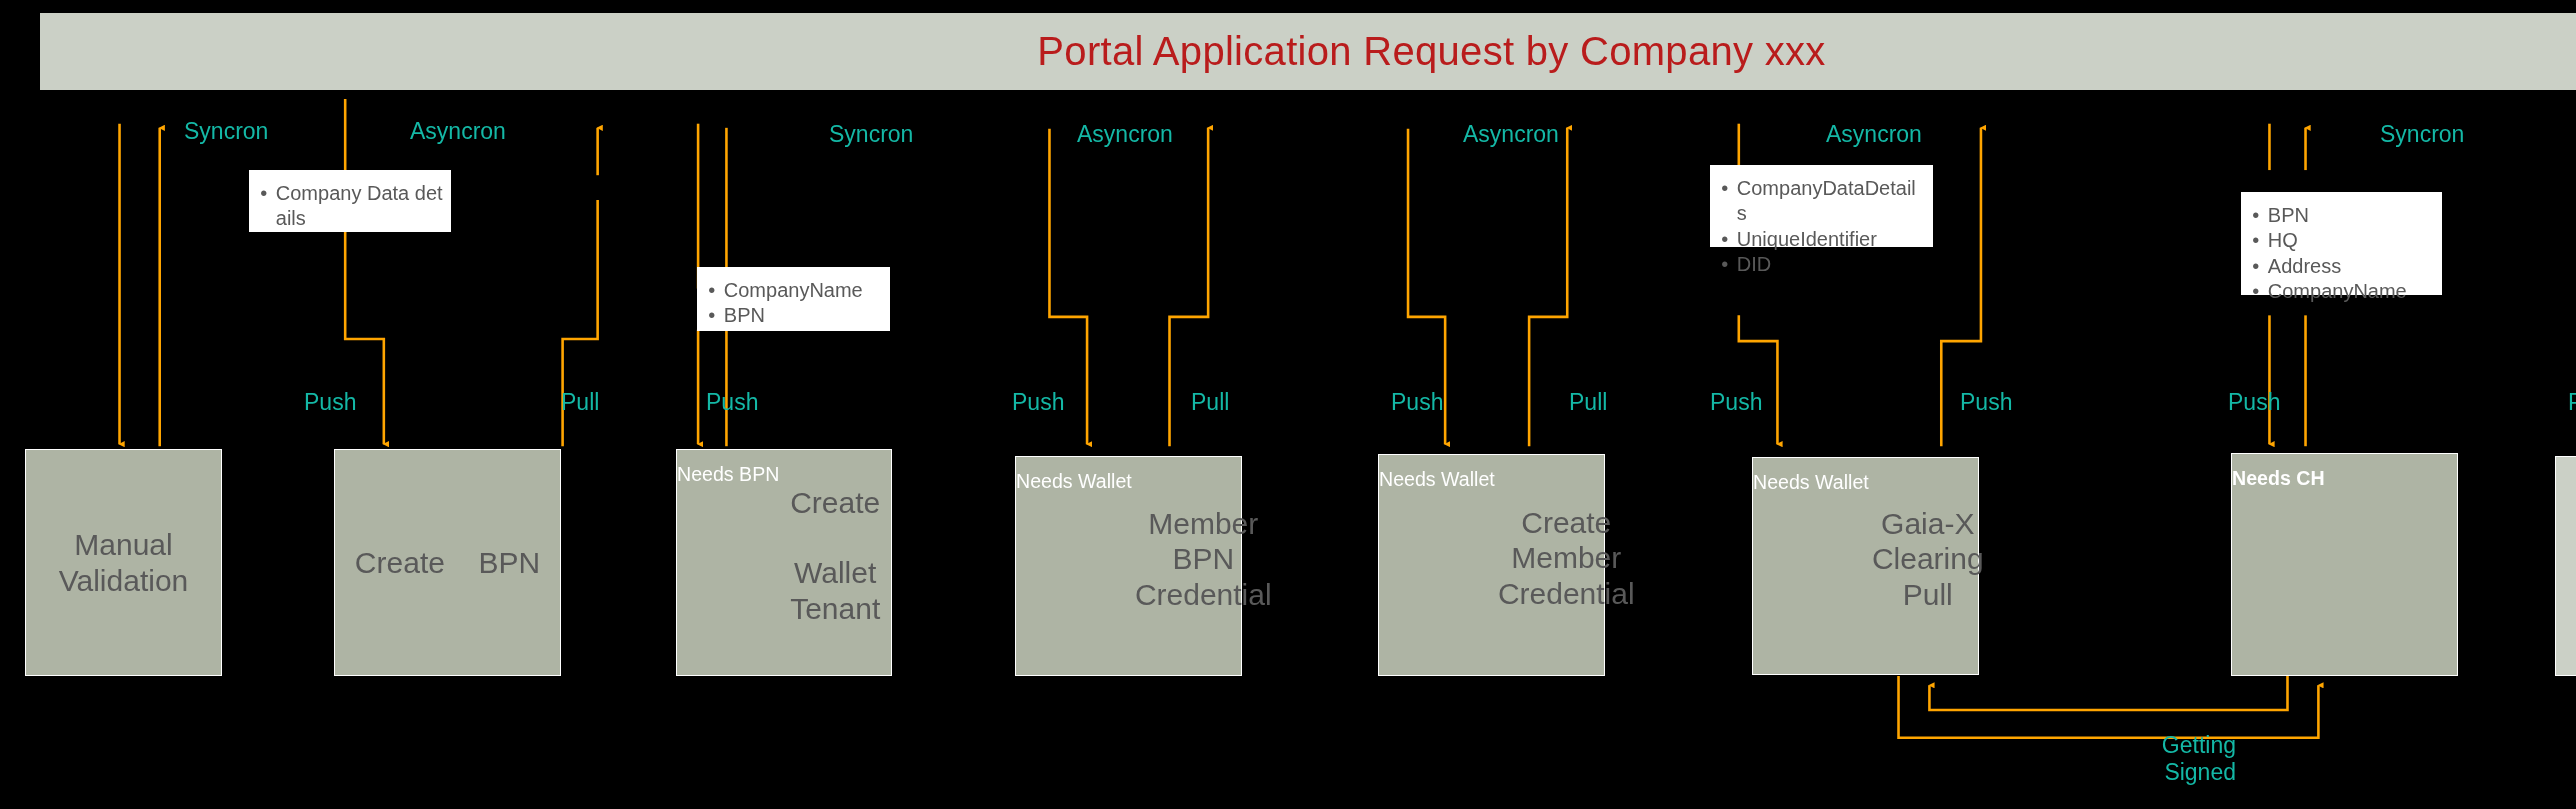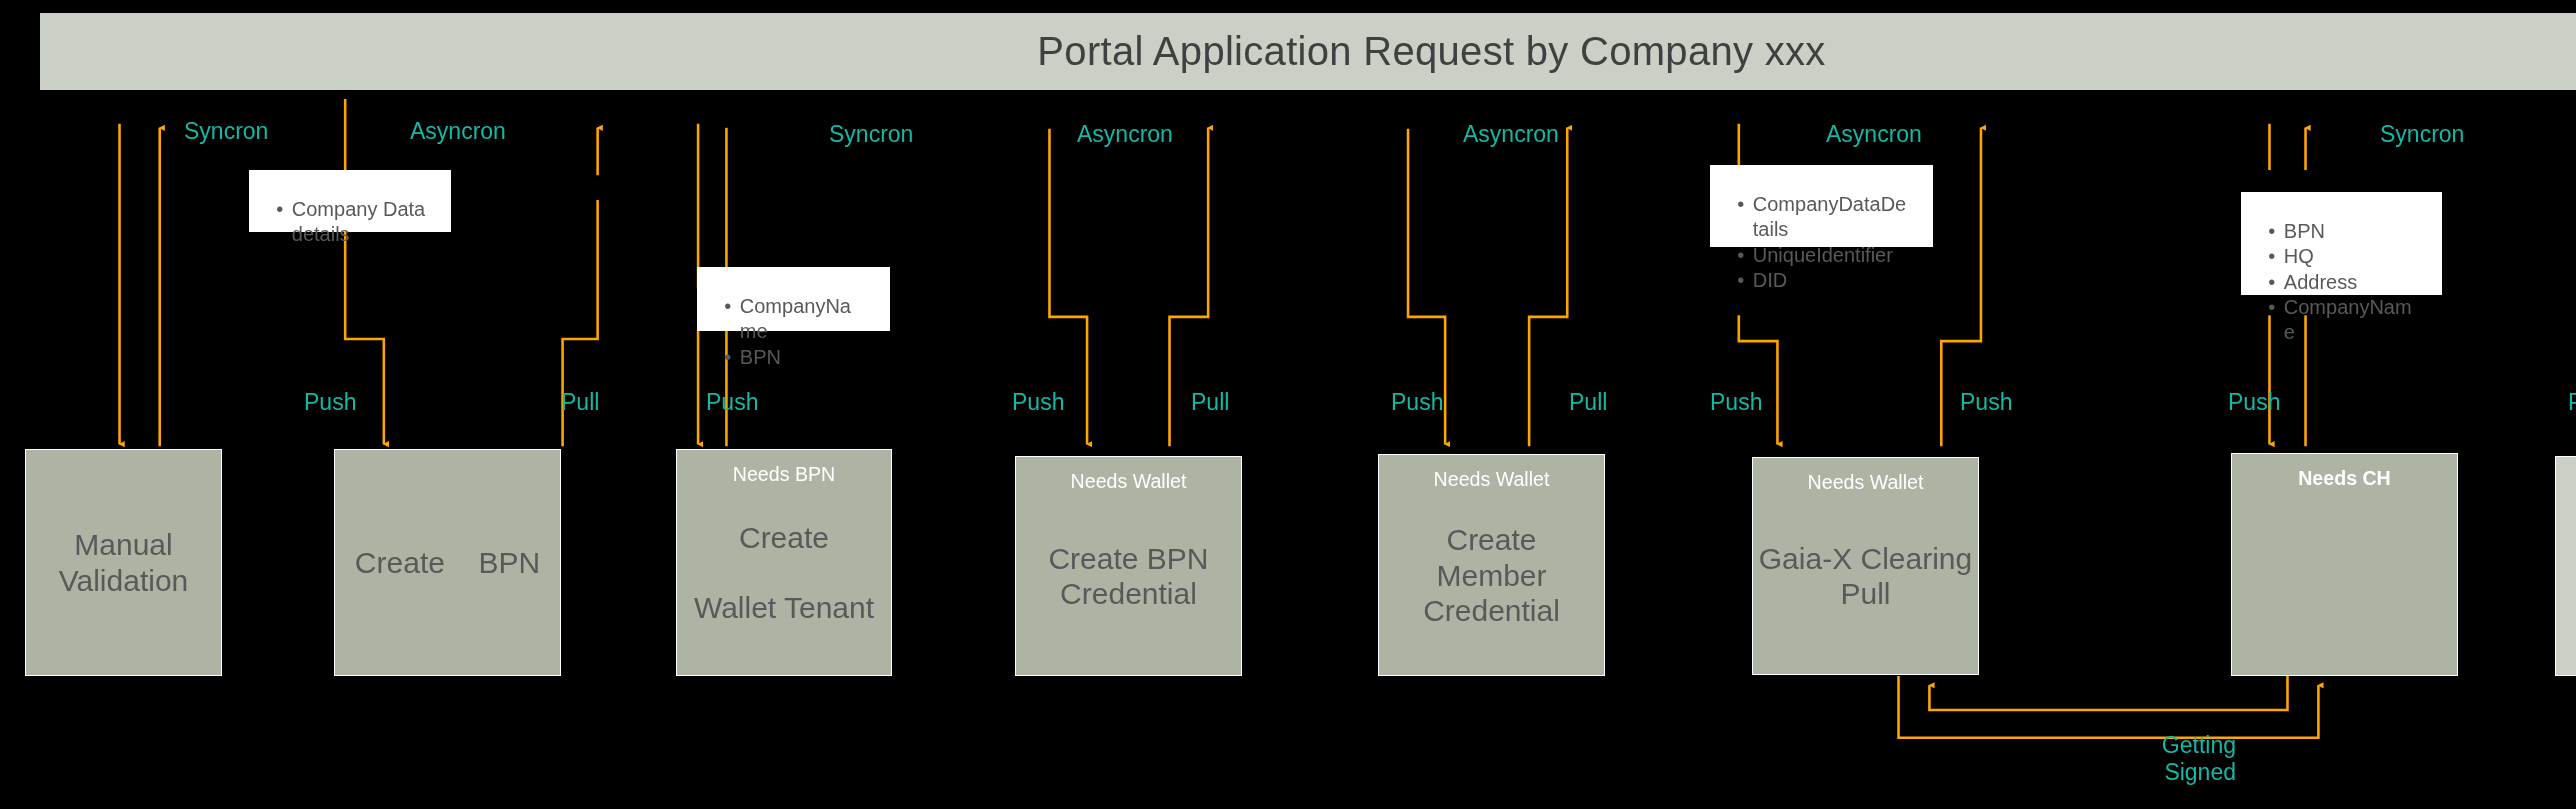--- a/index.html
+++ b/index.html
@@ -26,33 +26,32 @@
     top: 13.4px;
     width: 2783px;
     height: 77px;
     background: #cbd0c6;
     display: flex;
     align-items: center;
     justify-content: center;
   }
   #title-text {
     font-size: 40px;
-    color: #404040;
+    color: #b91c1c;
     letter-spacing: 0.3px;
     white-space: nowrap;
   }
 
   
   .flow-box {
     position: absolute;
     background: #aeb4a4;
     box-sizing: border-box;
     border: 1.5px solid #ffffff;
     display: flex;
-    flex-direction: column;
     z-index: 6;
   }
   .flow-box.pale {
     background: #cbd0c6;
   }
   .box-header {
     color: #ffffff;
     font-size: 19.6px;
     margin-top: 14.4px;
     text-align: center;
@@ -92,21 +91,21 @@
 
   
   .note-box {
     position: absolute;
     background: #ffffff;
     box-sizing: border-box;
     z-index: 5;
     padding: 11.3px 8.2px 9.3px 9.3px;
   }
   .note-box ul {
-    margin: 16px;
+    margin: 0;
     padding: 0 0 0 17.5px;
     list-style: none;
   }
   .note-box li {
     color: #595959;
     font-size: 20px;
     line-height: 1.26;
     position: relative;
     word-break: break-all;
   }
@@ -266,21 +265,21 @@
 
   <div class="flow-box with-header" style="left:676px; top:449px; width:216px; height:227px;">
     <div class="box-header">Needs BPN</div>
     <div class="box-body">Create
 
 Wallet Tenant</div>
   </div>
 
   <div class="flow-box with-header" style="left:1015px; top:456px; width:227px; height:220px;">
     <div class="box-header">Needs Wallet</div>
-    <div class="box-body">Create BPN
+    <div class="box-body">Member BPN
 Credential</div>
   </div>
 
   <div class="flow-box with-header" style="left:1378px; top:454px; width:227px; height:222px;">
     <div class="box-header">Needs Wallet</div>
     <div class="box-body">Create
 Member
 Credential</div>
   </div>
 

